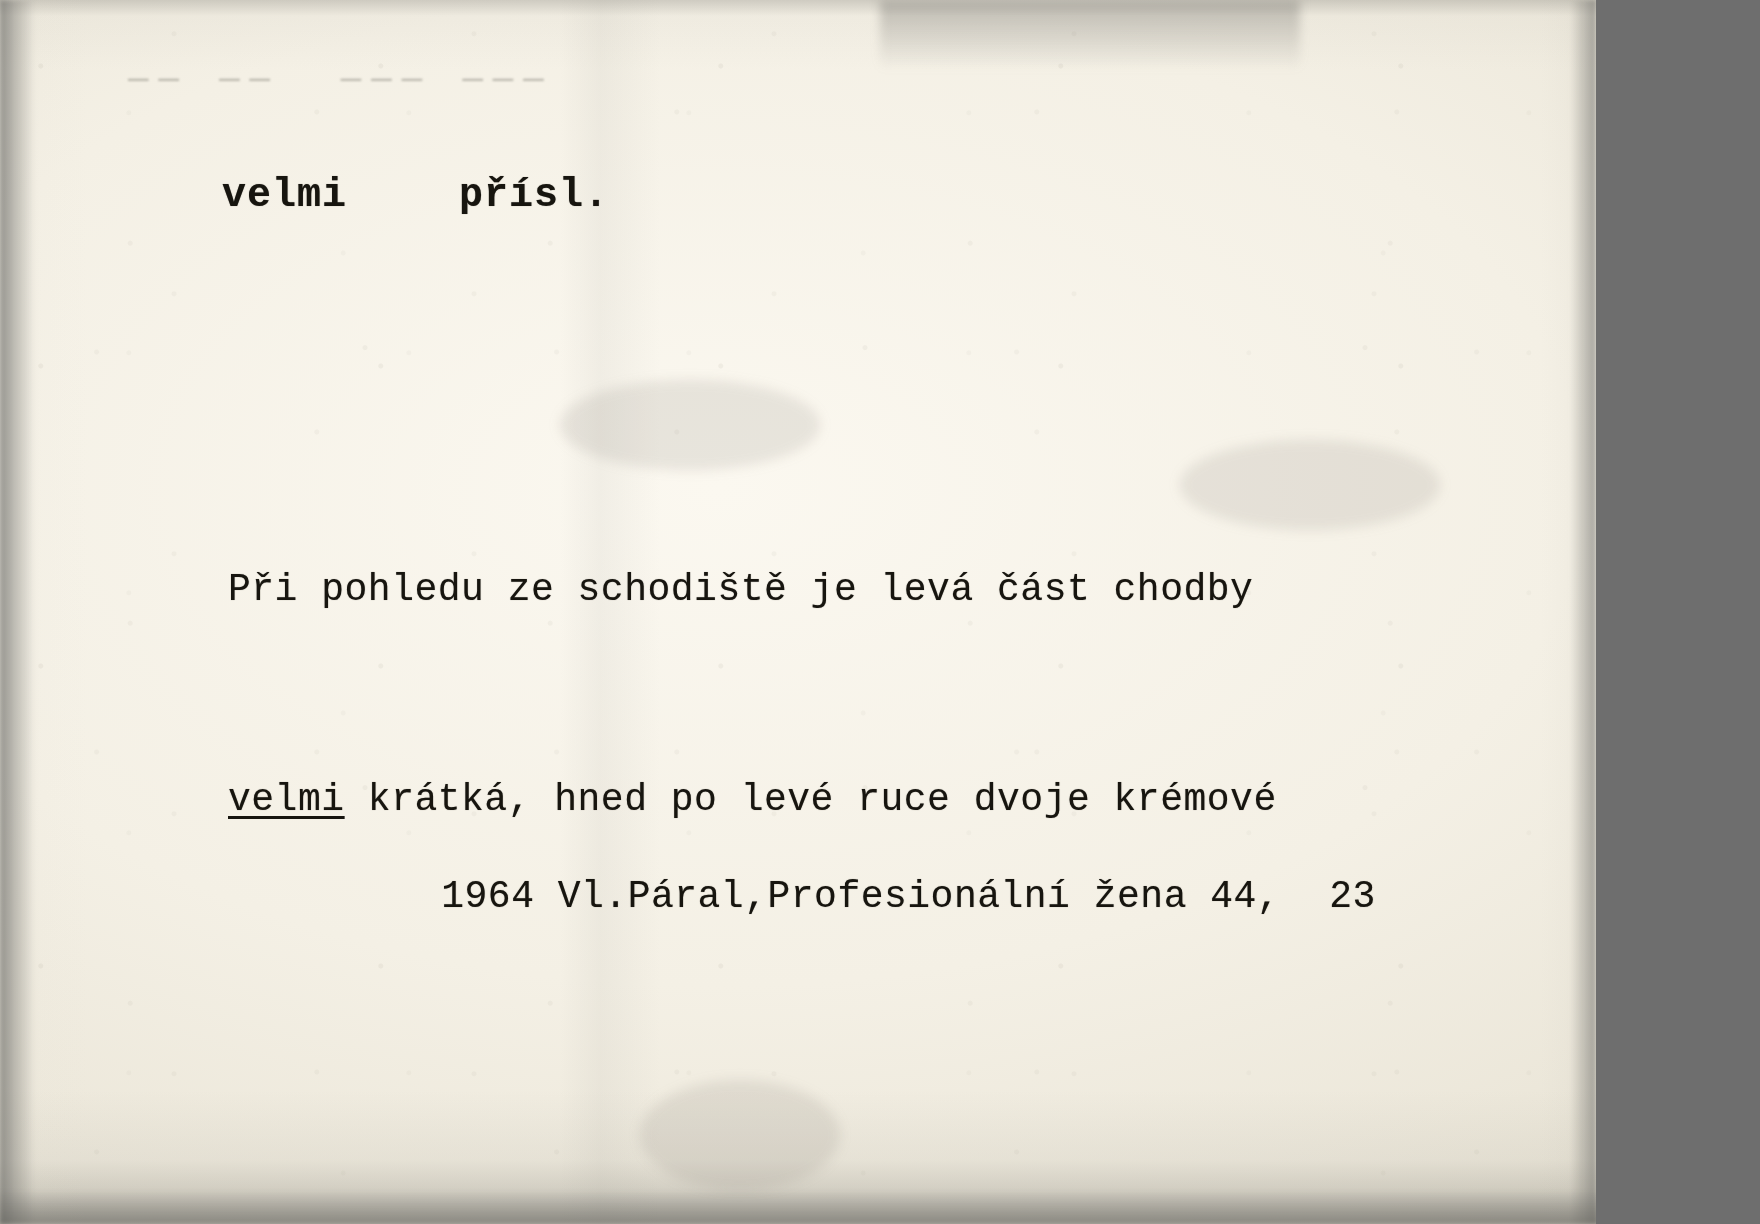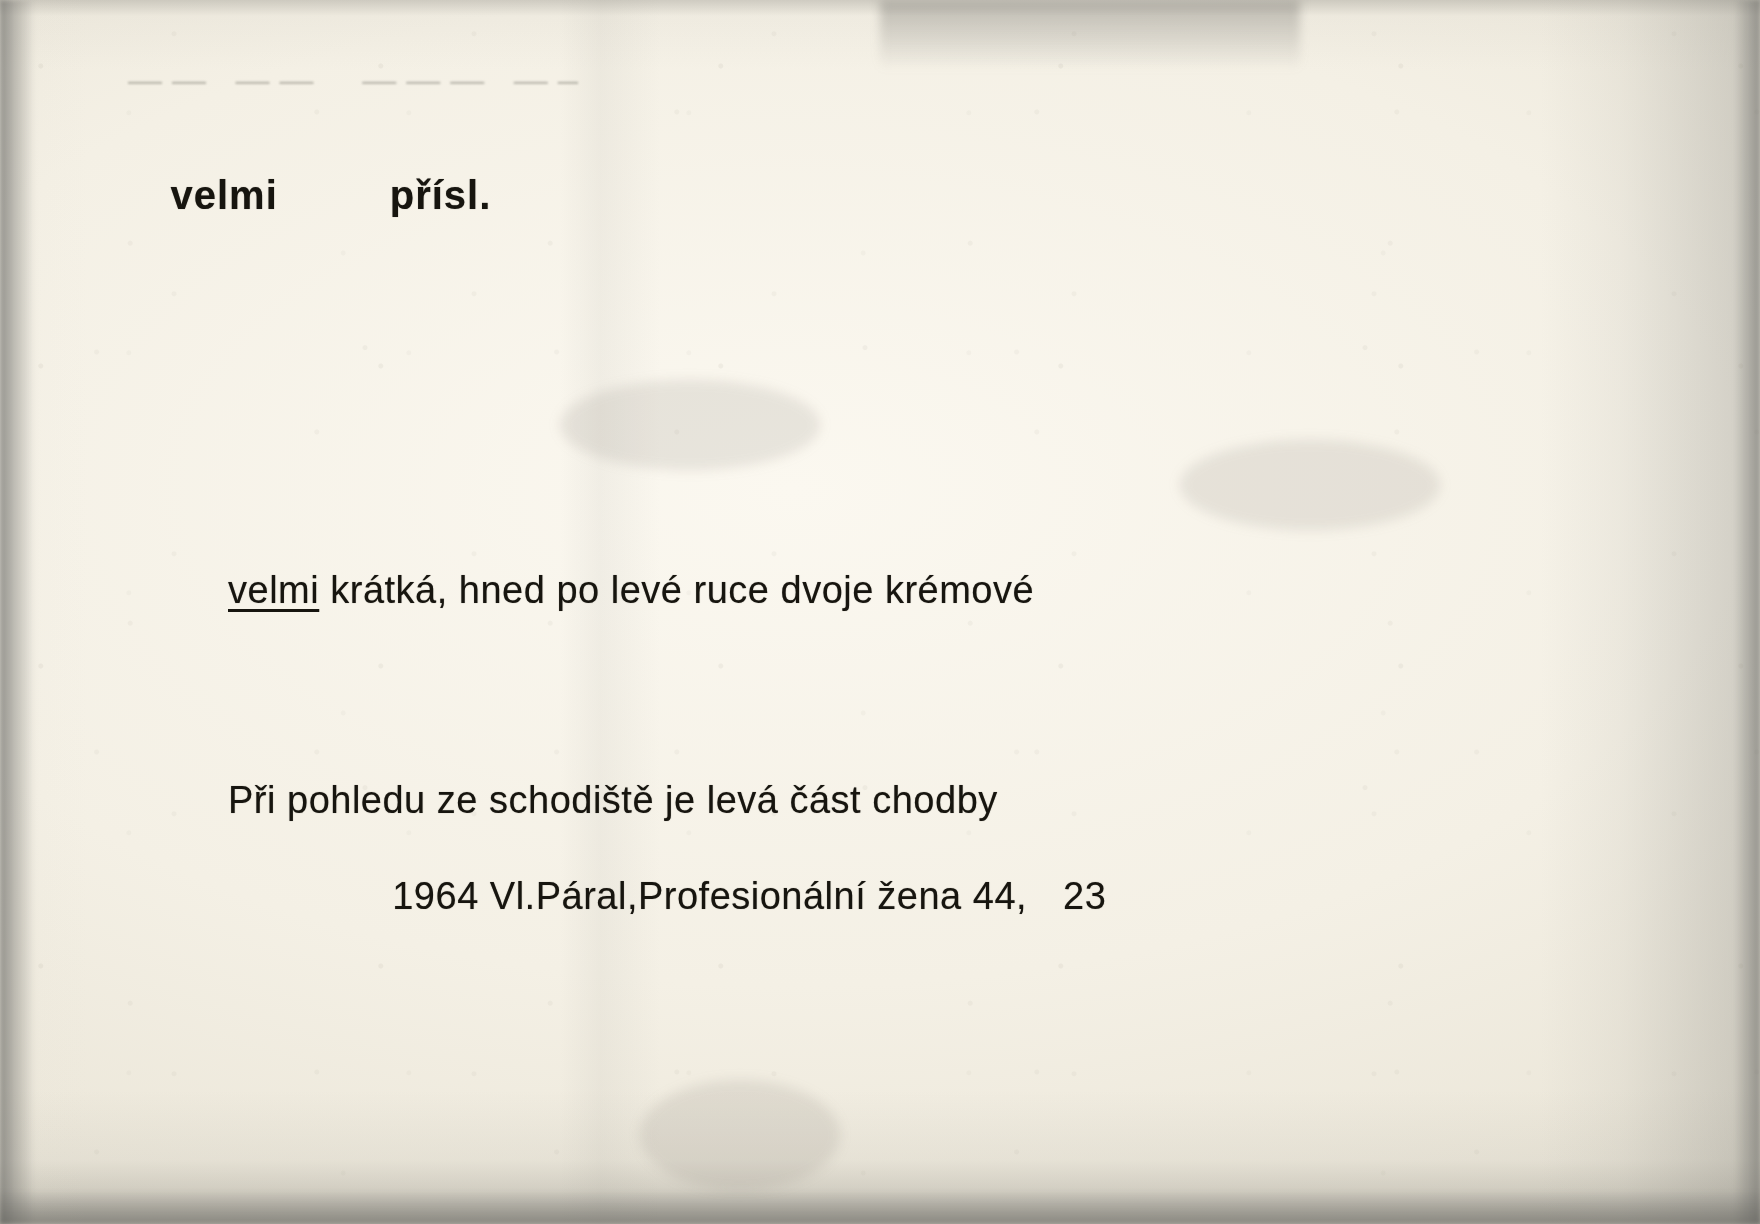--- a/index.html
+++ b/index.html
@@ -2,25 +2,25 @@
 <html><head>
 <meta charset="utf-8">
 <style>
   html, body {
     margin: 0;
     padding: 0;
     background: #6e6e6e;
   }
   .card {
     position: relative;
-    width: 1760px;
+    width: 1596px;
     height: 1224px;
     overflow: hidden;
     background: #efeade;
-    font-family: Liberation Sans, sans-serif;
+    font-family: Liberation Mono, monospace;
   }
   
   .paper {
     position: absolute;
     inset: 0;
     background:
       linear-gradient(90deg,
         rgba(150,150,145,0.30) 0px,
         rgba(190,188,180,0.18) 14px,
         rgba(226,222,210,0.06) 40px,
@@ -123,21 +123,21 @@
     text-underline-offset: 6px;
     text-decoration-thickness: 3px;
   }
   .source {
     left: 348px;
     top: 832px;
     font-size: 38px;
     letter-spacing: 0.5px;
   }
   .source .page {
-    margin-left: 36px;
+    margin-left: 49px;
   }
   
   .blot {
     position: absolute;
     border-radius: 50%;
     background: rgba(120,116,104,0.14);
     filter: blur(6px);
   }
 </style>
 </head>
@@ -155,20 +155,20 @@
   <div class="blot" style="left:1180px; top:440px; width:260px; height:90px;"></div>
   <div class="blot" style="left:640px; top:1080px; width:200px; height:110px;"></div>
 
   <div class="faint-line">—— ——  ——— ———</div>
 
   <div class="typed headword">
     <span>velmi</span><span class="pos">přísl.</span>
   </div>
 
   <div class="typed quote">
+    <div>Při pohledu ze schodiště je levá část chodby</div>
     <div><span class="u">velmi</span><span> krátká, hned po levé ruce dvoje krémové</span></div>
-    <div>Při pohledu ze schodiště je levá část chodby</div>
   </div>
 
   <div class="typed source">
     <span>1964 Vl.Páral,Profesionální žena 44,</span><span class="page">23</span>
   </div>
 </div>
 
 </body></html>

